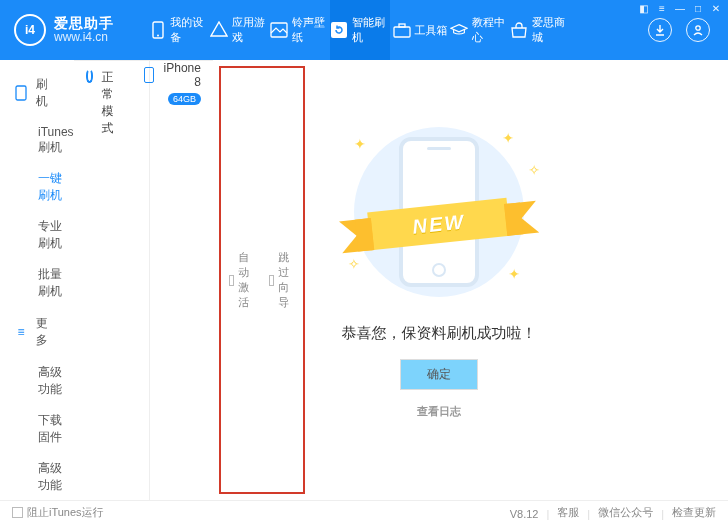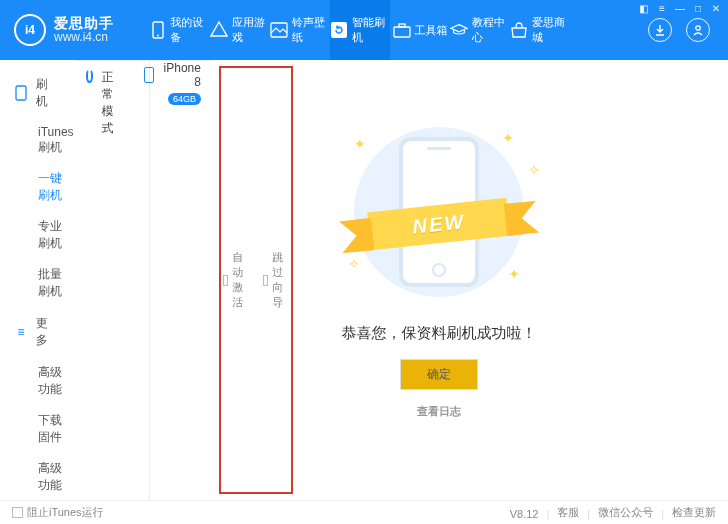--- a/index.html
+++ b/index.html
@@ -34,41 +34,41 @@
   .side-sub { padding: 7px 0 7px 38px; font-size: 12px; color: #555; cursor: pointer; }
   .side-sub.active { color: #1b8bf9; }
 
   .side-status { border-top: 1px solid #eee; padding: 8px 12px; display: flex; align-items: flex-start; gap: 8px; font-size: 12px; color: #444; }
   .spin-icon { width: 14px; height: 14px; border: 2px solid #1b8bf9; border-top-color: transparent; border-radius: 50%; }
   .dev-box { border-top: 1px solid #eee; padding: 0 12px; text-align: right; }
   .dev-row { display: flex; align-items: center; gap: 8px; color: #444; }
   .phone-icon { width: 12px; height: 16px; border: 1.5px solid #1b8bf9; border-radius: 2px; position: relative; }
   .badge { display: inline-block; background: #1b8bf9; color: #fff; font-size: 9px; padding: 1px 5px; border-radius: 8px; margin-top: 4px; margin-left: 20px; }
 
-  .opts { border: 2px solid #d23a2a; margin: 6px; padding: 6px 2px; display: flex; gap: 14px; align-items: center; }
+  .opts { border: 2px solid #d23a2a; margin: 6px; padding: 6px 8px; display: flex; gap: 14px; align-items: center; }
   .chk { display: flex; align-items: center; gap: 4px; color: #888; font-size: 11px; cursor: pointer; }
   .chk .box { width: 11px; height: 11px; border: 1px solid #bbb; }
 
   
   .main { flex: 1; position: relative; display: flex; flex-direction: column; align-items: center; justify-content: center; }
   .illus { width: 230px; height: 180px; position: relative; margin-top: -20px; }
   .circle-bg { width: 170px; height: 170px; border-radius: 50%; background: #e8f3ff; position: absolute; left: 50%; top: 50%; transform: translate(-50%, -50%); }
   .phone { width: 80px; height: 150px; background: #fff; border: 4px solid #d9e7f5; border-radius: 12px; position: absolute; left: 50%; top: 50%; transform: translate(-50%, -50%); }
   .phone::before { content: ""; position: absolute; top: 6px; left: 50%; transform: translateX(-50%); width: 24px; height: 3px; background: #d9e7f5; border-radius: 2px; }
   .phone::after { content: ""; position: absolute; bottom: 6px; left: 50%; transform: translateX(-50%); width: 10px; height: 10px; border: 2px solid #d9e7f5; border-radius: 50%; }
   .spark { position: absolute; color: #ffd84d; font-size: 14px; }
   .s1 { top: 14px; left: 30px; } .s2 { top: 8px; right: 40px; } .s3 { bottom: 30px; left: 24px; } .s4 { bottom: 20px; right: 34px; } .s5 { top: 40px; right: 14px; }
   .ribbon { position: absolute; left: 50%; top: 58%; transform: translate(-50%, -50%) rotate(-6deg); width: 190px; height: 42px; }
   .ribbon-body { width: 140px; height: 38px; background: #ffd84d; margin: 0 auto; display: flex; align-items: center; justify-content: center; color: #fff; font-weight: 900; font-size: 20px; letter-spacing: 2px; font-style: italic; text-shadow: 0 1px 0 #e6b800; }
   .ribbon::before, .ribbon::after { content: ""; position: absolute; top: 6px; width: 0; height: 0; border: 16px solid #fdbf2e; }
   .ribbon::before { left: -4px; border-left-color: transparent; }
   .ribbon::after  { right: -4px; border-right-color: transparent; }
 
   .msg { margin-top: 22px; font-size: 15px; color: #333; }
-  .ok-btn { margin-top: 16px; border: 1px solid #ddd; background: #eab308; padding: 6px 26px; font-size: 12px; color: #555; cursor: pointer; }
+  .ok-btn { margin-top: 16px; border: 1px solid #ddd; background: #7dd3fc; padding: 6px 26px; font-size: 12px; color: #555; cursor: pointer; }
   .log-link { margin-top: 14px; font-size: 11px; color: #999; cursor: pointer; font-weight: bold; }
 
   
   .footer { height: 24px; border-top: 1px solid #eee; display: flex; align-items: center; justify-content: space-between; padding: 0 12px; font-size: 11px; color: #888; }
   .f-left { display: flex; align-items: center; gap: 5px; }
   .f-right { display: flex; align-items: flex-end; gap: 8px; }
   .sep { color: #ddd; }
 </style>
 </head>
 <body>

